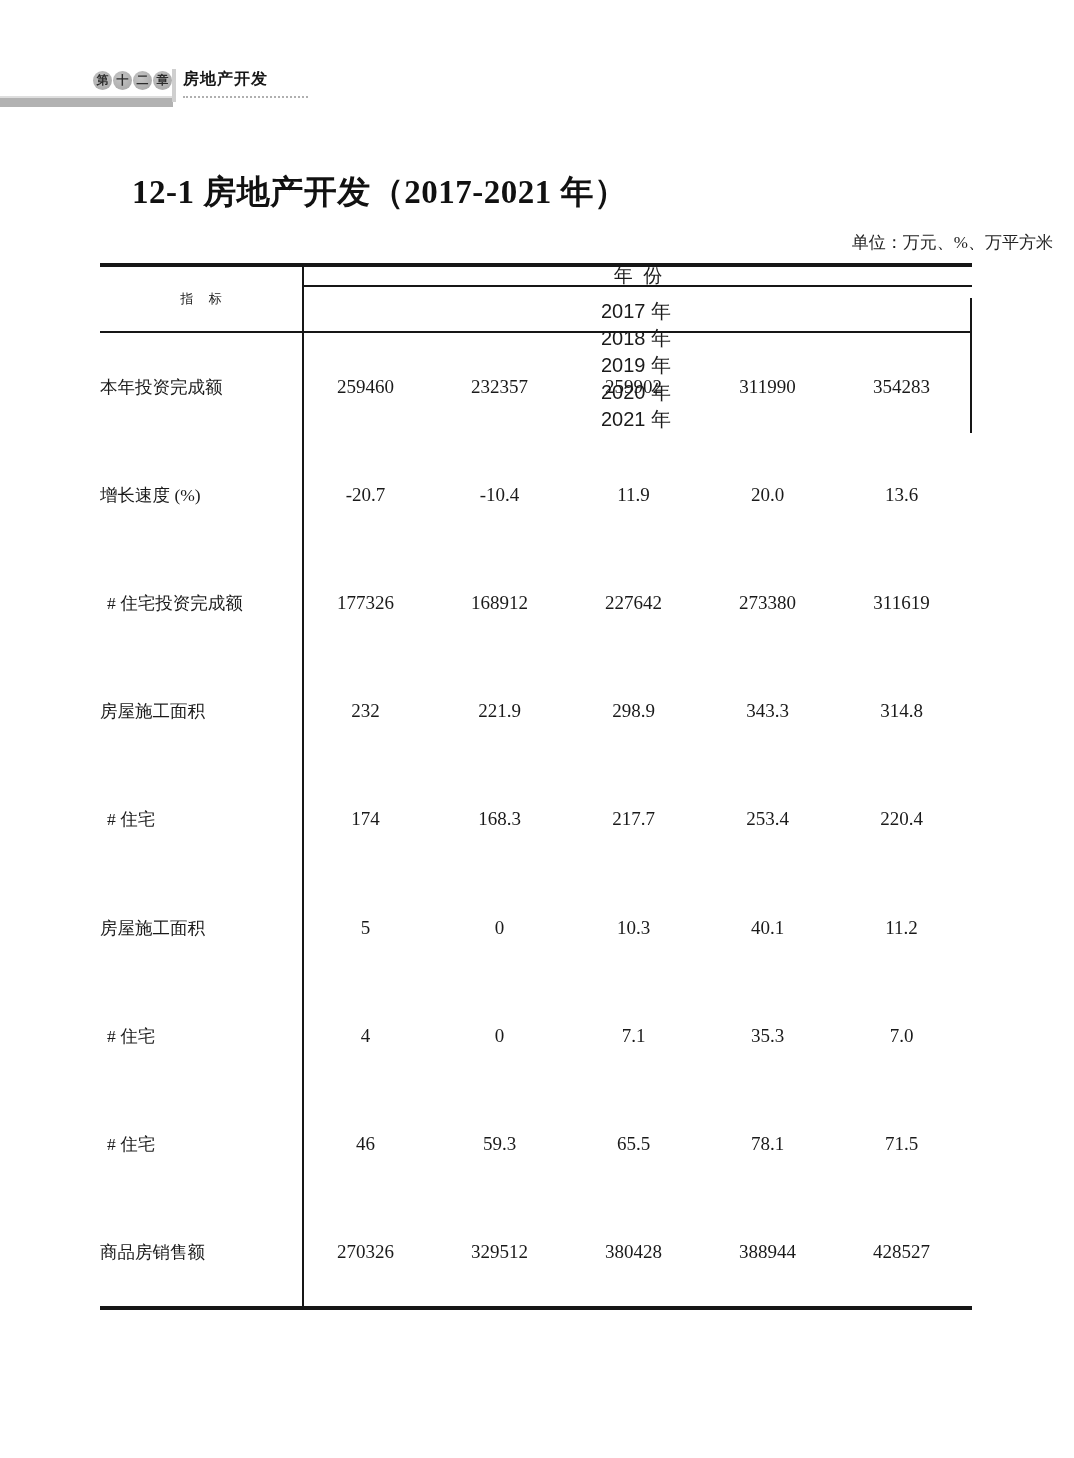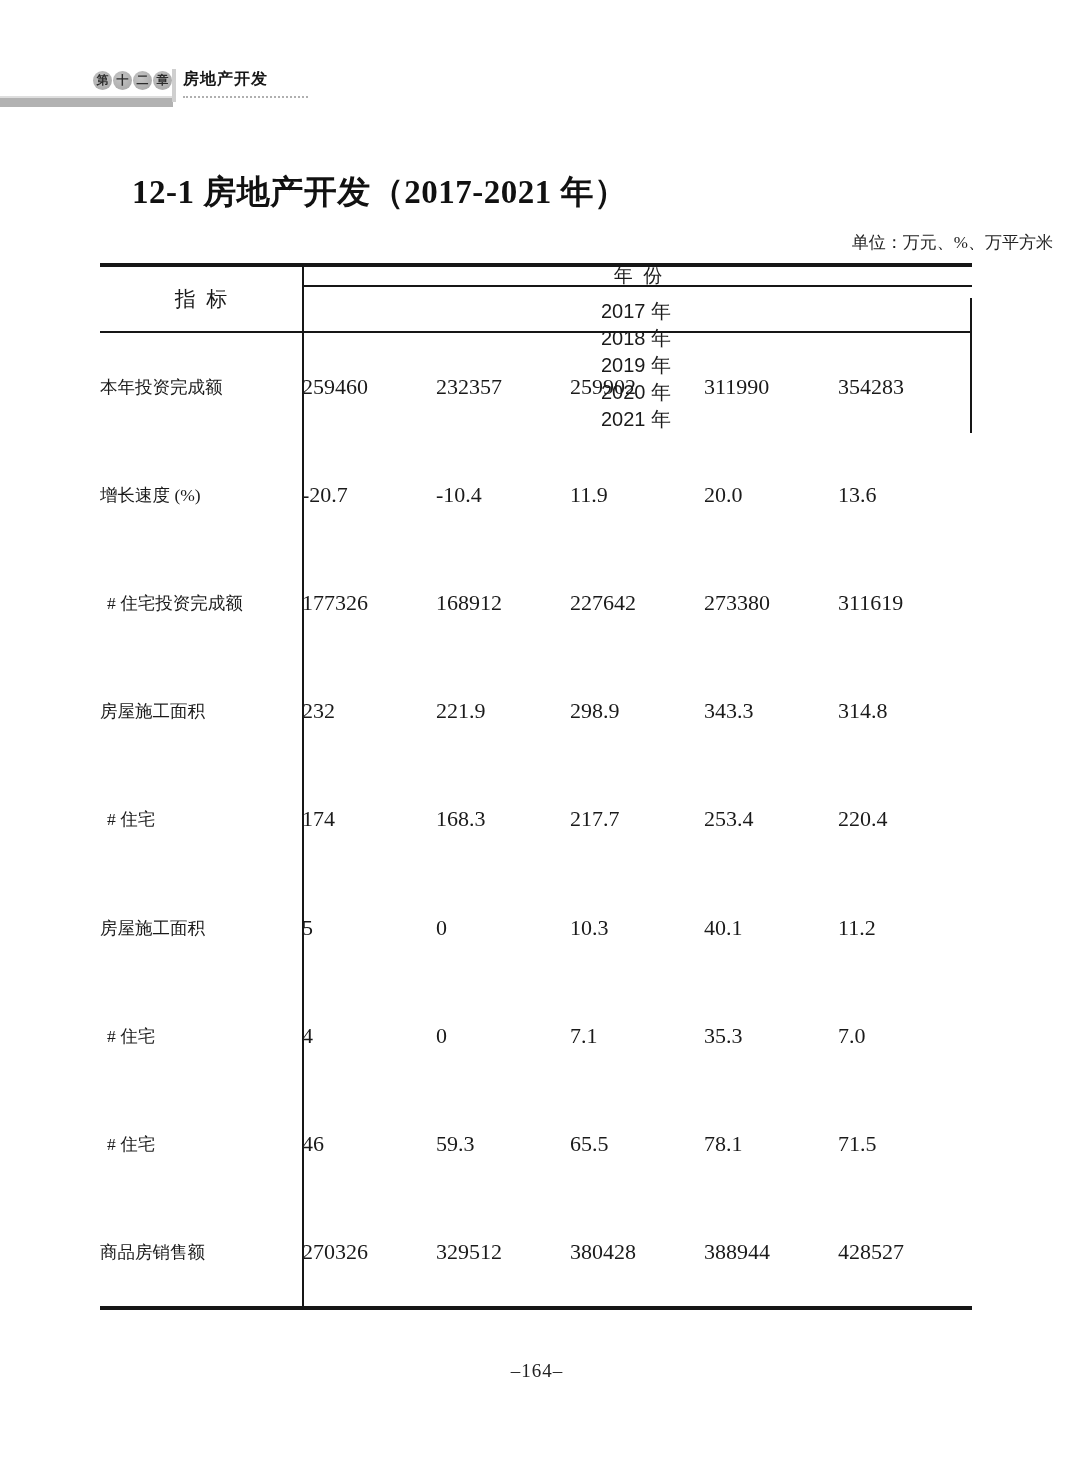--- a/index.html
+++ b/index.html
@@ -59,22 +59,22 @@
     position:absolute; left:100px; top:263px; width:872px; height:1047px;
   }
   .rule-top    { position:absolute; left:0; right:0; top:0; height:4px; background:#161616; }
   .rule-bottom { position:absolute; left:0; right:0; bottom:0; height:4px; background:#161616; }
   .col-divider { position:absolute; left:202px; top:0; bottom:0; width:2px; background:#161616; }
   .header-underline { position:absolute; left:0; right:0; top:68px; height:2px; background:#161616; }
 
   .indicator-head {
     position:absolute; left:0; top:4px; width:202px; height:64px;
     display:flex; align-items:center; justify-content:center;
-    font-family:Liberation Serif, serif;
-    font-size:21px; white-space:pre; color:#1a1a1a;
+    font-family:Liberation Mono, monospace;
+    font-size:13px; white-space:pre; color:#1a1a1a;
   }
   .year-group {
     position:absolute; left:204px; top:4px; width:668px; height:20px;
     display:flex; align-items:center; justify-content:center;
     border-bottom:2px solid #161616;
     font-family:"Liberation Sans","DejaVu Sans",sans-serif;
     font-size:19px; white-space:pre; color:#1a1a1a;
   }
   .year-row {
     position:absolute; left:202px; top:35px; width:670px; height:33px;
@@ -92,22 +92,22 @@
     position:absolute; left:0; right:0; top:70px; bottom:4px;
     display:flex; flex-direction:column;
   }
   .trow { flex:1; display:flex; align-items:center; }
   .tlabel {
     width:202px; padding-left:0; font-size:17.5px; color:#1a1a1a;
     white-space:nowrap;
   }
   .trow.sub .tlabel { padding-left:7px; }
   .tval {
-    width:134px; text-align:left; padding-right:7px;
-    font-size:22px; color:#1a1a1a;
+    width:134px; text-align:center; padding-right:7px;
+    font-size:19px; color:#1a1a1a;
   }
 
   .page-number {
     position:absolute; left:0; right:0; top:1360px;
     text-align:center; font-size:19px; color:#222; letter-spacing:1px;
   }
 </style>
 </head>
 <body>
 
@@ -225,15 +225,14 @@
         <div class="tval">380428</div>
         <div class="tval">388944</div>
         <div class="tval">428527</div>
       </div>
 
     </div>
 
     <div class="rule-bottom"></div>
   </div>
 
-  <div class="page-number">–164–</div>
 
 </div>
 
 </body></html>

